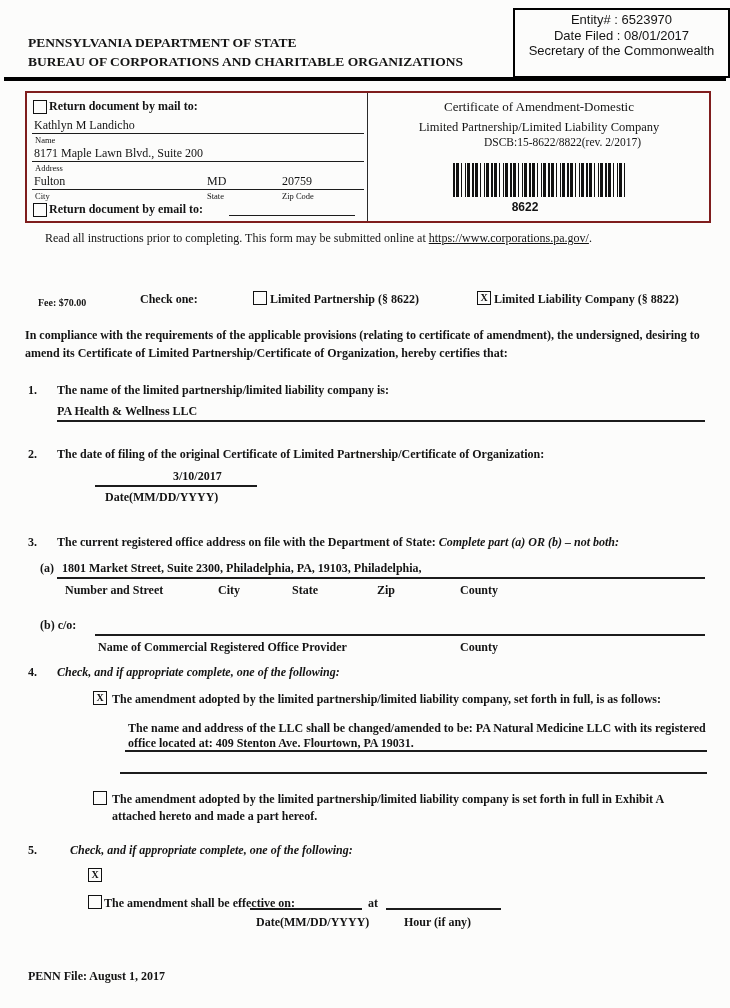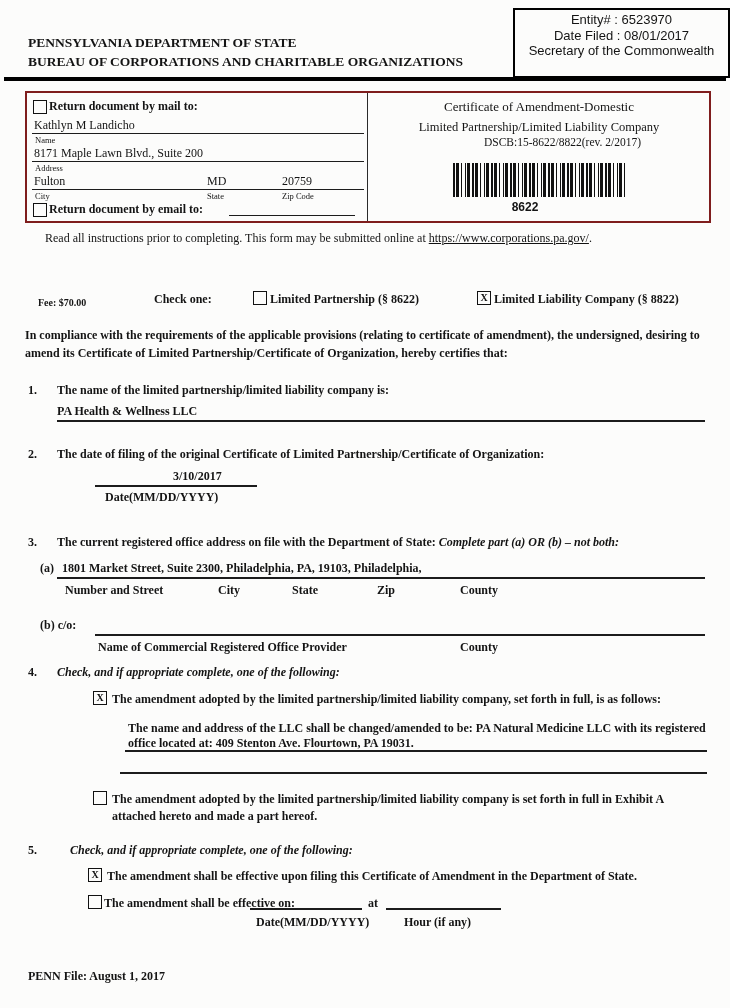--- a/index.html
+++ b/index.html
@@ -87,21 +87,21 @@
     <div class="abs barcode" style="left:426px;top:70px;width:172px;height:34px;"></div>
     <div class="abs b sans" style="left:342px;top:107px;width:312px;text-align:center;font-size:12px;">8622</div>
   </div>
 
   <div class="abs fs12" style="left:45px;top:231px;">
     <span>Read all instructions prior to completing. This form may be submitted online at </span><a class="link" href="#">https://www.corporations.pa.gov/</a><span>.</span>
   </div>
 
   <div class="abs b" style="left:38px;top:259px;font-size:10px;margin-top:38px;">Fee: $70.00</div>
 
-  <span class="abs b fs12" style="left:154px;top:292px;text-align:right;">Check one:</span>
+  <span class="abs b fs12" style="left:140px;top:292px;text-align:right;">Check one:</span>
   <span class="abs cb" style="left:253px;top:291px;"></span>
   <span class="abs b fs12" style="left:270px;top:292px;">Limited Partnership (§ 8622)</span>
   <span class="abs cb" style="left:477px;top:291px;"><span>X</span></span>
   <span class="abs b fs12" style="left:494px;top:292px;">Limited Liability Company (§ 8822)</span>
 
   <div class="abs b fs12" style="left:25px;top:327px;width:692px;line-height:17.5px;">In compliance with the requirements of the applicable provisions (relating to certificate of amendment), the undersigned, desiring to amend its Certificate of Limited Partnership/Certificate of Organization, hereby certifies that:</div>
 
   <span class="abs b fs12" style="left:28px;top:383px;">1.</span>
   <span class="abs b fs12" style="left:57px;top:383px;">The name of the limited partnership/limited liability company is:</span>
   <span class="abs b fs12" style="left:57px;top:404px;">PA Health &amp; Wellness LLC</span>
@@ -141,21 +141,20 @@
   <div class="abs hline2" style="left:125px;top:736px;width:582px;height:14px;"></div>
   <div class="abs hline2" style="left:120px;top:758px;width:587px;height:14px;"></div>
 
   <span class="abs cb" style="left:93px;top:791px;"></span>
   <div class="abs b fs12" style="left:112px;top:791px;width:592px;line-height:16.5px;">The amendment adopted by the limited partnership/limited liability company is set forth in full in Exhibit A attached hereto and made a part hereof.</div>
 
   <span class="abs b fs12" style="left:28px;top:843px;">5.</span>
   <span class="abs b i fs12" style="left:70px;top:843px;">Check, and if appropriate complete, one of the following:</span>
 
   <span class="abs cb" style="left:88px;top:868px;"><span>X</span></span>
-  <span class="abs b fs12" style="left:107px;top:869px;">The amendment shall be effective upon filing this Certificate of Amendment in the Department of State.</span>
 
   <span class="abs cb" style="left:88px;top:895px;"></span>
   <span class="abs b fs12" style="left:104px;top:896px;">The amendment shall be effective on:</span>
   <div class="abs hline2" style="left:250px;top:894px;width:112px;height:14px;"></div>
   <span class="abs b fs12" style="left:368px;top:896px;">at</span>
   <div class="abs hline2" style="left:386px;top:894px;width:115px;height:14px;"></div>
   <span class="abs b fs12" style="left:256px;top:915px;">Date(MM/DD/YYYY)</span>
   <span class="abs b fs12" style="left:404px;top:915px;">Hour (if any)</span>
 
   <div class="abs b fs12" style="left:28px;top:969px;">PENN File: August 1, 2017</div>

